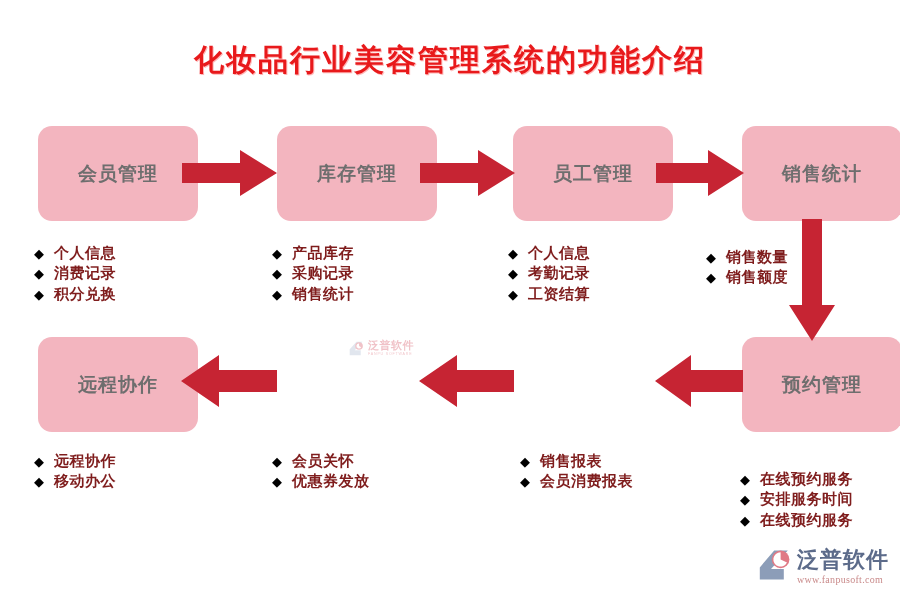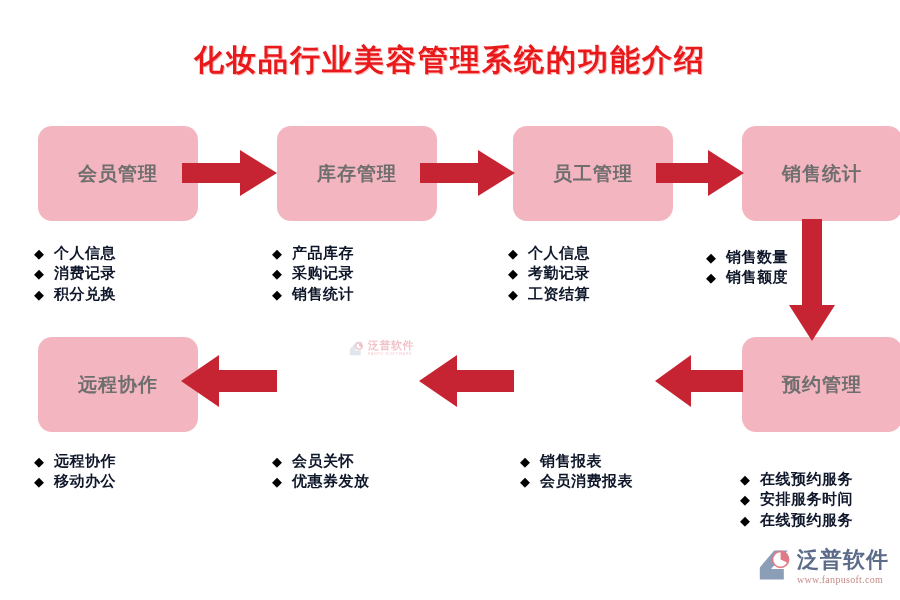--- a/index.html
+++ b/index.html
@@ -93,21 +93,21 @@
   }
   .bullet-mark {
     font-size: 13px;
     color: #000000;
     margin-right: 10px;
     line-height: 1;
   }
   .bullet-text {
     font-size: 15px;
     font-weight: bold;
-    color: #0f172a;
+    color: #7f1d1d;
     letter-spacing: 0.5px;
     line-height: 1.15;
   }
 
   #list-0 { left: 34px;  top: 244px; }
   #list-1 { left: 272px; top: 244px; }
   #list-2 { left: 508px; top: 244px; }
   #list-3 { left: 706px; top: 248px; }
 
   #list-4 { left: 34px;  top: 452px; }

